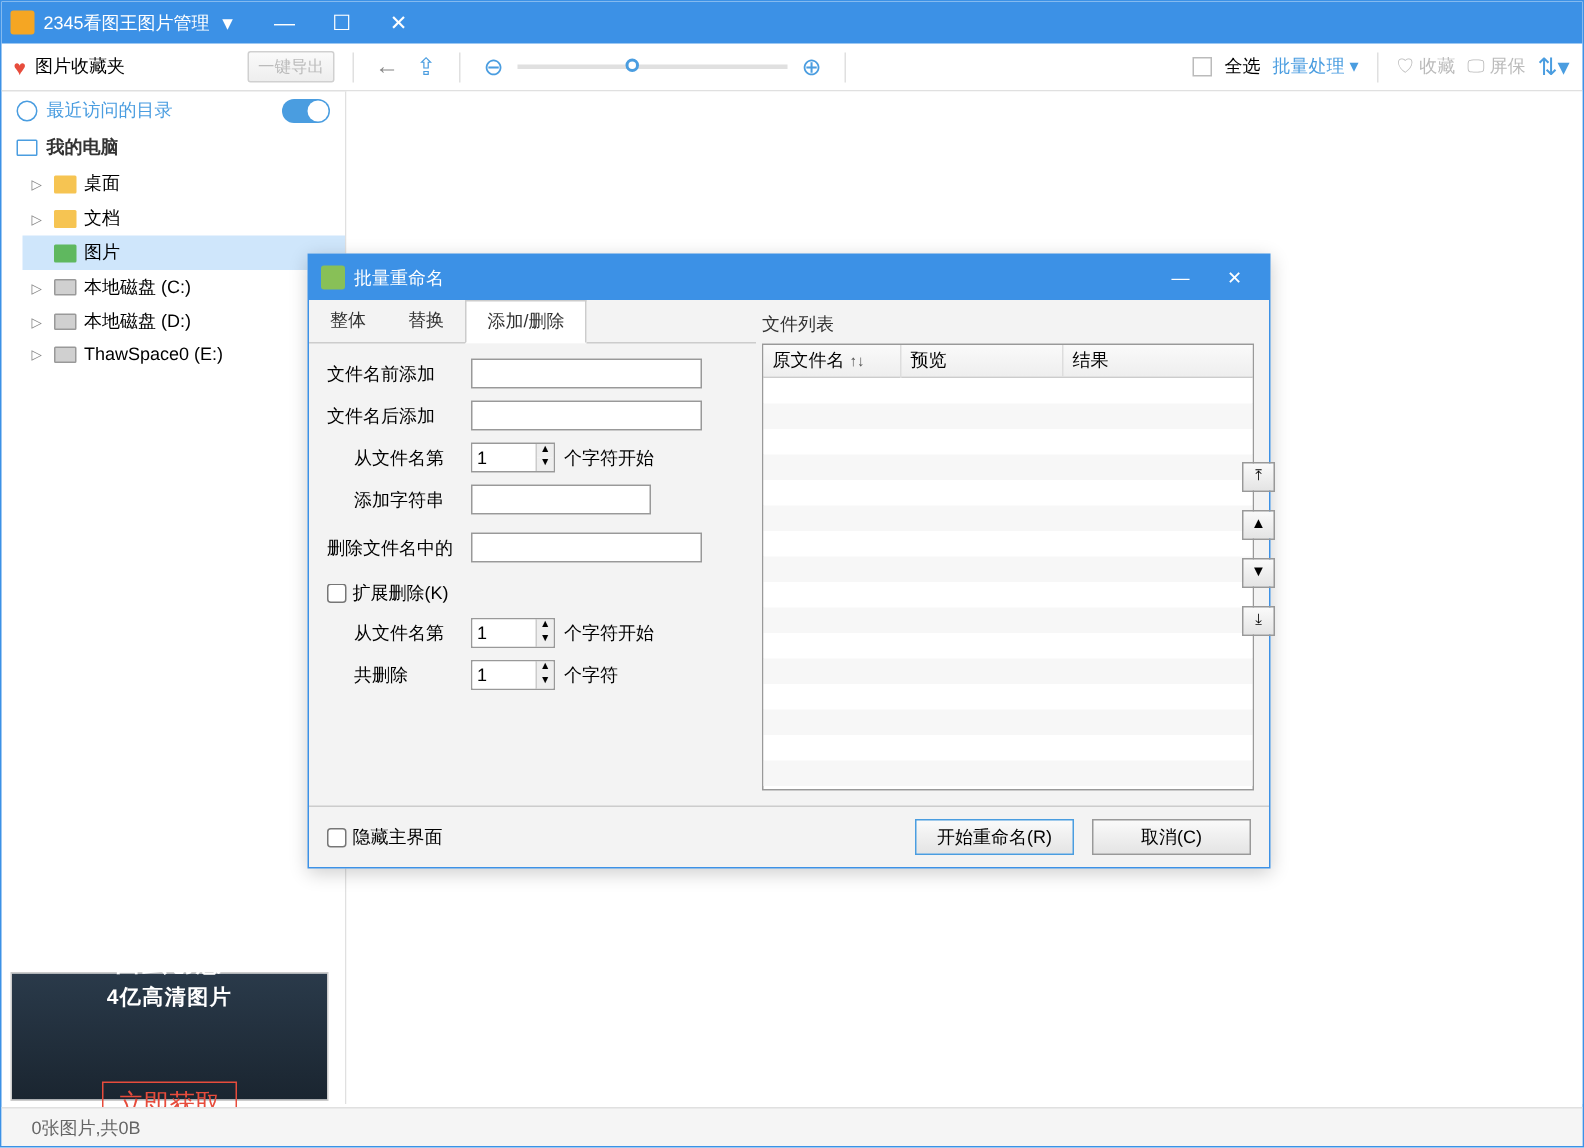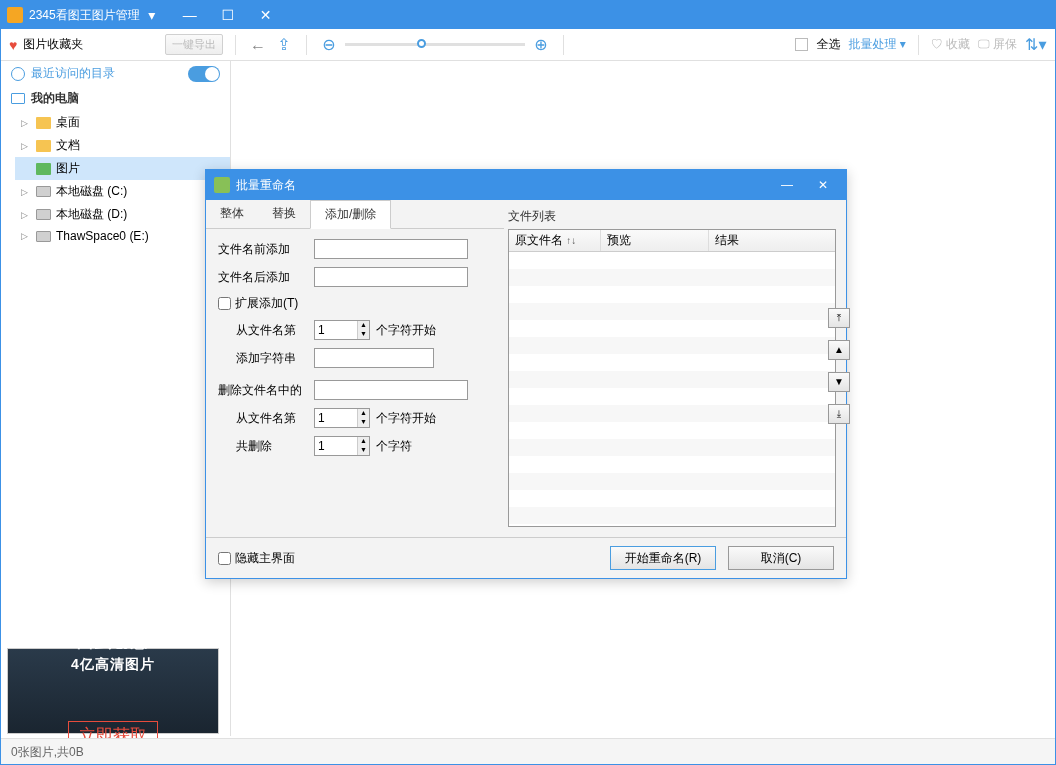--- a/index.html
+++ b/index.html
@@ -42,21 +42,21 @@
 .pic-icon { width: 15px; height: 12px; background: #5fb85f; border-radius: 1px; }
 
 
 .content { position: absolute; top: 60px; left: 230px; right: 0; bottom: 28px; background: #fff; }
 
 
 .ad { position: absolute; left: 6px; bottom: 30px; width: 212px; height: 86px; background: linear-gradient(#2a3a4a,#1a2530); color: #fff; display: flex; flex-direction: column; align-items: center; justify-content: center; gap: 3px; border: 1px solid #ccc; }
 .ad-t1 { font-size: 16px; font-weight: bold; letter-spacing: 2px; }
 .ad-t2 { font-size: 14px; font-weight: bold; letter-spacing: 1px; }
 .ad-btn { padding: 2px 10px; border: 1px solid #e74c3c; color: #e74c3c; font-size: 17px; margin-top: 44px; }
-.status { position: absolute; bottom: 0; left: 0; right: 0; height: 26px; background: #f5f5f5; border-top: 1px solid #e0e0e0; padding: 0 10px; line-height: 26px; color: #666; }
+.status { position: absolute; bottom: 0; left: 0; right: 0; height: 26px; background: #f5f5f5; border-top: 1px solid #e0e0e0; padding: 0 20px; line-height: 26px; color: #666; }
 
 
 .dialog { position: absolute; left: 204px; top: 168px; width: 642px; border: 1px solid #3c91e6; background: #f3f3f3; box-shadow: 0 3px 12px rgba(0,0,0,0.2); }
 .dlg-title { height: 30px; background: #3c91e6; color: #fff; display: flex; align-items: center; padding: 0 8px; }
 .dlg-title .app-icon2 { width: 16px; height: 16px; background: #88c057; border-radius: 2px; margin-right: 6px; }
 .dlg-btns { margin-left: auto; display: flex; gap: 6px; }
 .dlg-btn { width: 30px; height: 22px; display: flex; align-items: center; justify-content: center; cursor: pointer; }
 .dlg-body { display: flex; }
 .dlg-left { width: 298px; padding: 0 0 10px 0; }
 .tabs { display: flex; border-bottom: 1px solid #ccc; background: #f3f3f3; }
@@ -211,43 +211,43 @@
       </div>
       <div class="form">
         <div class="frow">
             <span class="flabel">文件名前添加</span>
             <input class="finput w1" style="">
           </div>
         <div class="frow">
             <span class="flabel">文件名后添加</span>
             <input class="finput w1" style="">
           </div>
-        <div class="frow chkrow">
-            <input type="checkbox" style="">
-            <span>扩展添加(T)</span>
-          </div>
         <div class="frow">
             <span class="flabel indent">从文件名第</span>
           <span class="spinner">
               <input value="1" style="">
               <span class="spin-btns">
                 <span>▲</span>
                 <span>▼</span>
               </span>
             </span>
           <span>个字符开始</span>
         </div>
         <div class="frow">
             <span class="flabel indent">添加字符串</span>
             <input class="finput" style="width: 120px;">
           </div>
         <div class="frow" style="margin-top:12px">
             <span class="flabel">删除文件名中的</span>
             <input class="finput w1" style="">
           </div>
+        <div class="frow chkrow" style="margin-top:12px">
+            <input type="checkbox" style="">
+            <span>扩展删除(K)</span>
+          </div>
         <div class="frow">
             <span class="flabel indent">从文件名第</span>
           <span class="spinner">
               <input value="1" style="">
               <span class="spin-btns">
                 <span>▲</span>
                 <span>▼</span>
               </span>
             </span>
           <span>个字符开始</span>

